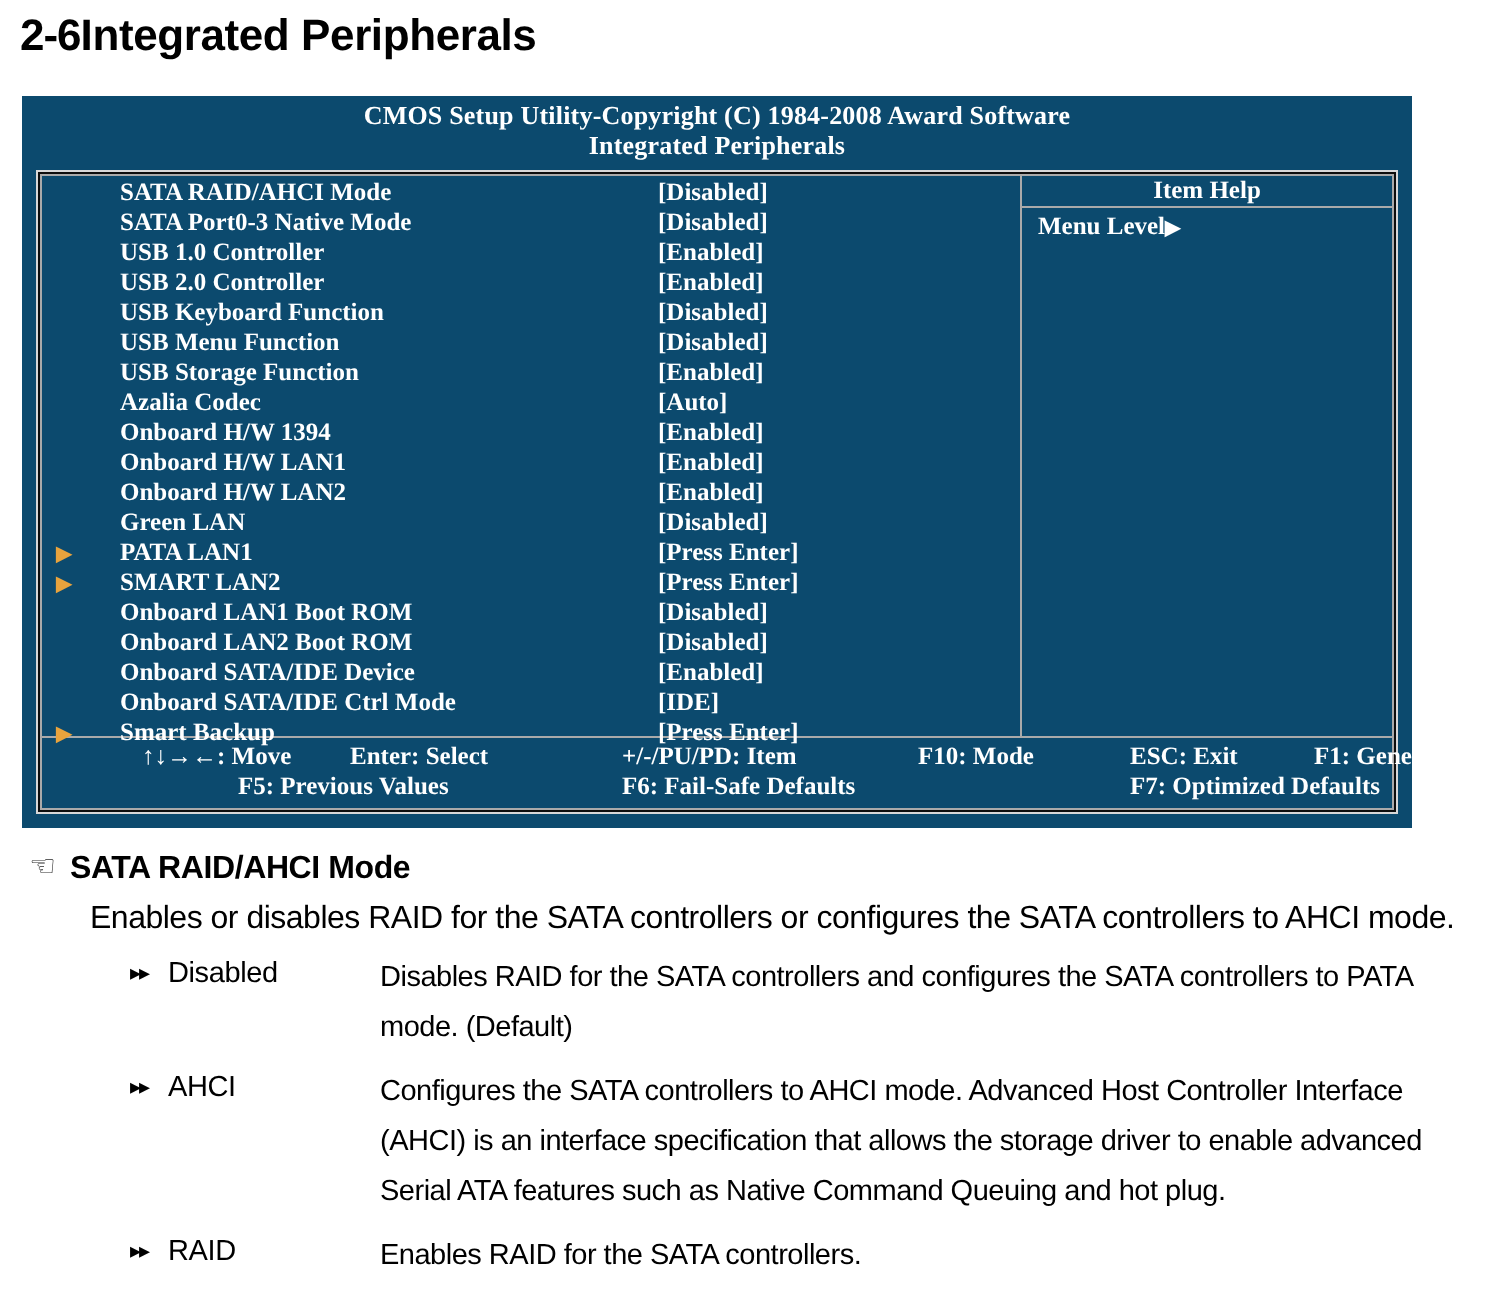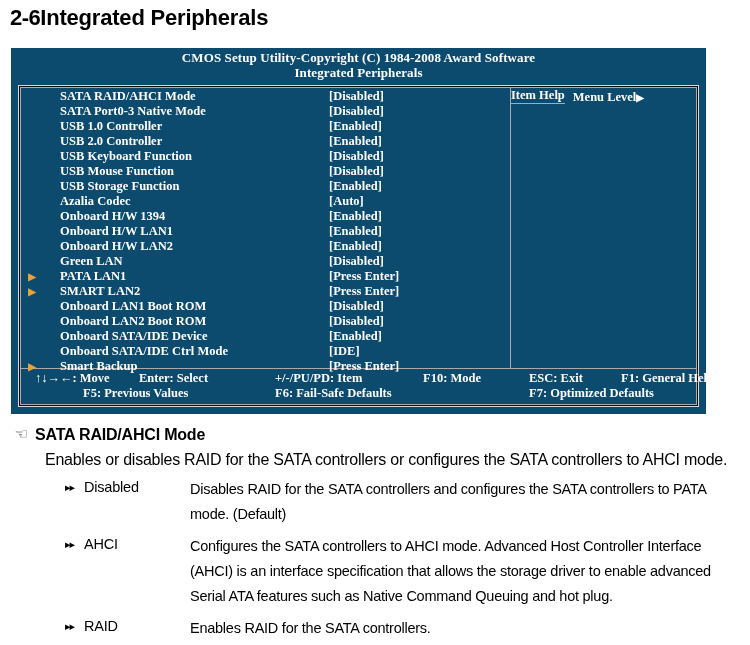--- a/index.html
+++ b/index.html
@@ -117,21 +117,21 @@
     overflow: hidden;
   }
   .srow .value {
     flex: 1 1 auto;
   }
 
   
   .help-col {
     flex: 1 1 auto;
     display: flex;
-    flex-direction: row;
+    flex-direction: column;
     min-width: 0;
   }
   .help-title {
     text-align: center;
     font-size: 12.5px;
     font-weight: bold;
     line-height: 15px;
     height: 15px;
     border-bottom: 1px solid #aaaaaa;
   }
@@ -155,21 +155,21 @@
     border-top: 1px solid #aaaaaa;
     padding: 2px 0 3px 0;
   }
   .keyrow {
     display: flex;
     font-size: 12.5px;
     font-weight: bold;
     line-height: 15px;
     white-space: nowrap;
   }
-  .keyrow .k0 { flex: 0 0 118px; padding-left: 14px; box-sizing: border-box; }
+  .keyrow .k0 { flex: 0 0 118px; padding-left: 14px; box-sizing: border-box; margin-left: 36px; }
   .keyrow .k1 { flex: 0 0 136px; }
   .keyrow .k2 { flex: 0 0 148px; }
   .keyrow .k3 { flex: 0 0 106px; }
   .keyrow .k4 { flex: 0 0 92px; }
   .keyrow .k5 { flex: 1 1 auto; }
 
   .keyrow.row2 .k0 { flex: 0 0 254px; padding-left: 62px; }
   .keyrow.row2 .k1 { flex: 0 0 254px; }
   .keyrow.row2 .k2 { flex: 1 1 auto; }
 
@@ -275,21 +275,21 @@
               <span class="label">USB 2.0 Controller</span>
               <span class="value">[Enabled]</span>
             </div>
             <div class="srow">
               <span class="marker"></span>
               <span class="label">USB Keyboard Function</span>
               <span class="value">[Disabled]</span>
             </div>
             <div class="srow">
               <span class="marker"></span>
-              <span class="label">USB Mouse Function</span>
+              <span class="label">USB Menu Function</span>
               <span class="value">[Disabled]</span>
             </div>
             <div class="srow">
               <span class="marker"></span>
               <span class="label">USB Storage Function</span>
               <span class="value">[Enabled]</span>
             </div>
             <div class="srow">
               <span class="marker"></span>
               <span class="label">Azalia Codec</span>

